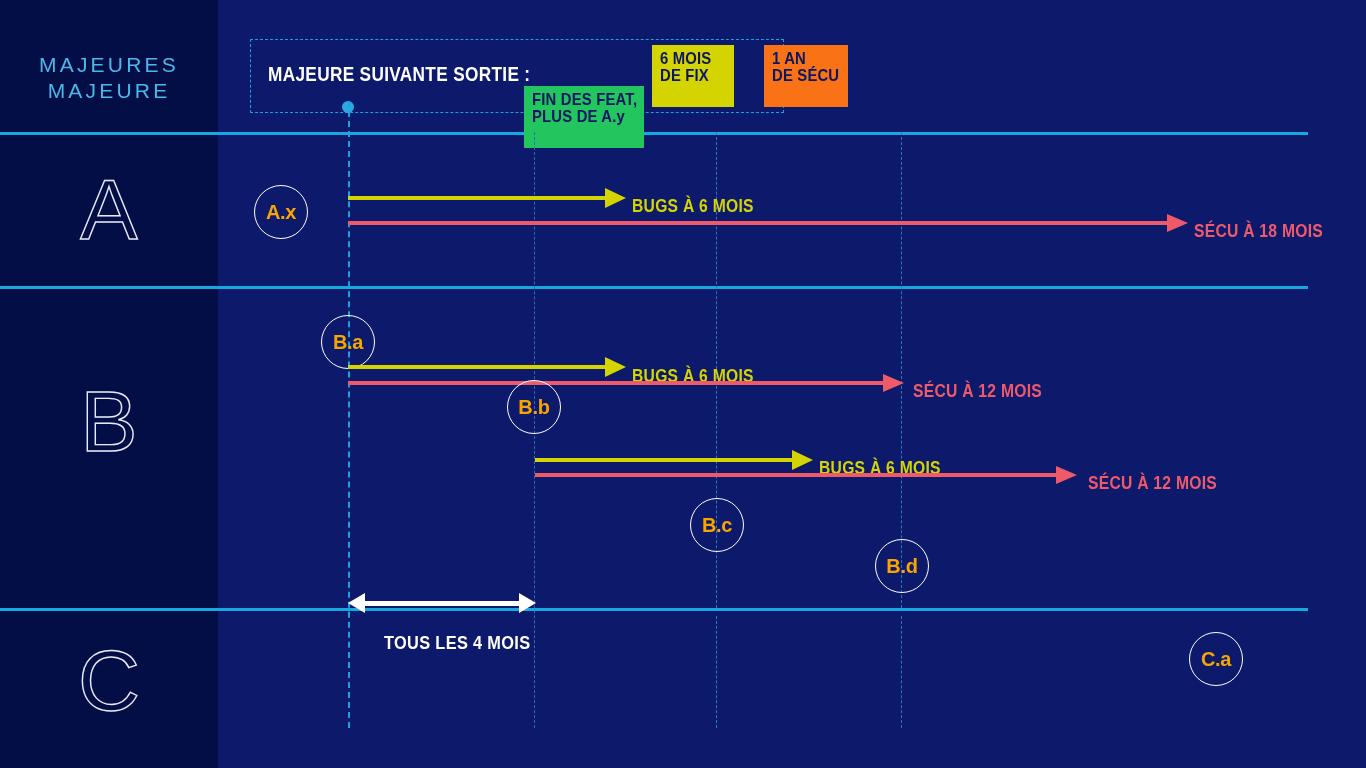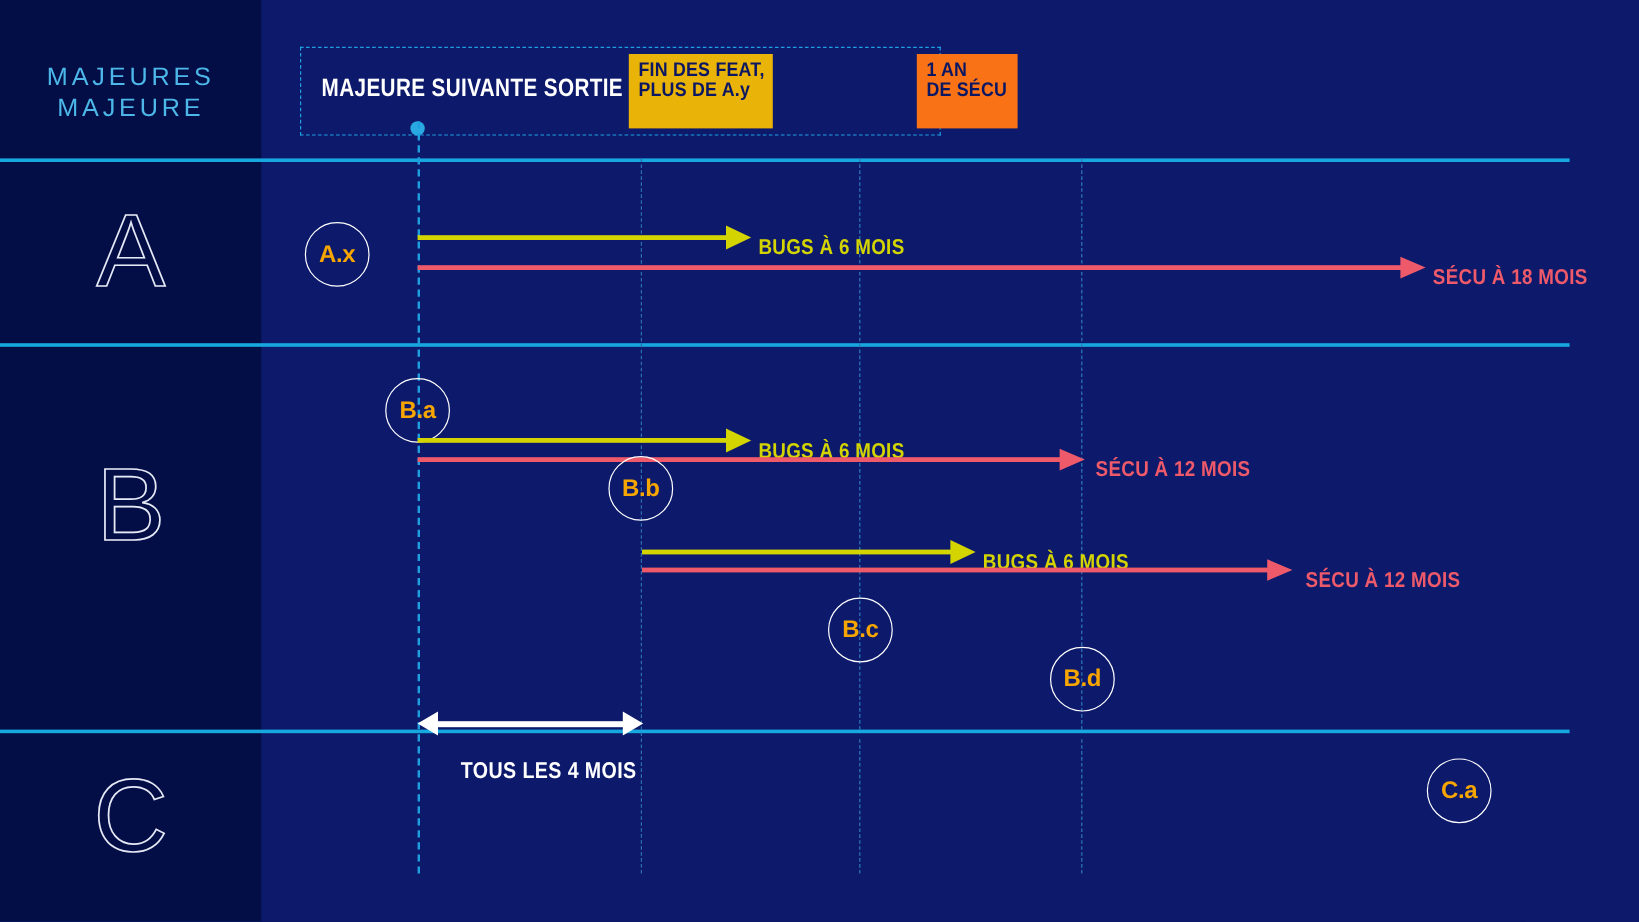--- a/index.html
+++ b/index.html
@@ -80,21 +80,21 @@
     padding:5px 7px 4px 8px;
     font-size:16.5px;
     font-weight:700;
     line-height:17px;
     letter-spacing:.2px;
     color:#0b1763;
     transform-origin:left top;
     white-space:nowrap;
   }
   .badge em{font-style:normal;display:block;transform:scaleX(.9);transform-origin:left top;}
-  .badge.b1{left:524px;width:120px;height:62px;background:#eab308;}
+  .badge.b1{left:524px;width:120px;height:62px;background:#22c55e;margin-top:41px;}
   .badge.b2{left:652px;width:82px;height:62px;background:#d4d400;}
   .badge.b3{left:764px;width:84px;height:62px;background:#f97316;}
   .legend-dot{
     position:absolute;left:342px;top:101px;width:12px;height:12px;
     border-radius:50%;background:#2aa8e2;
   }
 
   
   .vdash{
     position:absolute;width:0;
@@ -185,20 +185,24 @@
   </div>
 
   <div class="legend-box"></div>
   <div class="legend-label">MAJEURE SUIVANTE SORTIE :</div>
   <div class="legend-dot"></div>
 
   <div class="badge b1">
     <em>FIN DES FEAT,</em>
     <em>PLUS DE A.y</em>
   </div>
+  <div class="badge b2">
+    <em>6 MOIS</em>
+    <em>DE FIX</em>
+  </div>
   <div class="badge b3">
     <em>1 AN</em>
     <em>DE SÉCU</em>
   </div>
 
   <div class="vdash" style="left:348px;top:101px;height:627px;"></div>
   <div class="vdash faint" style="left:534px;top:132px;height:596px;"></div>
   <div class="vdash faint2" style="left:716px;top:132px;height:476px;"></div>
   <div class="vdash faint2" style="left:901px;top:132px;height:476px;"></div>
   <div class="vdash faint2" style="left:716px;top:616px;height:112px;"></div>

